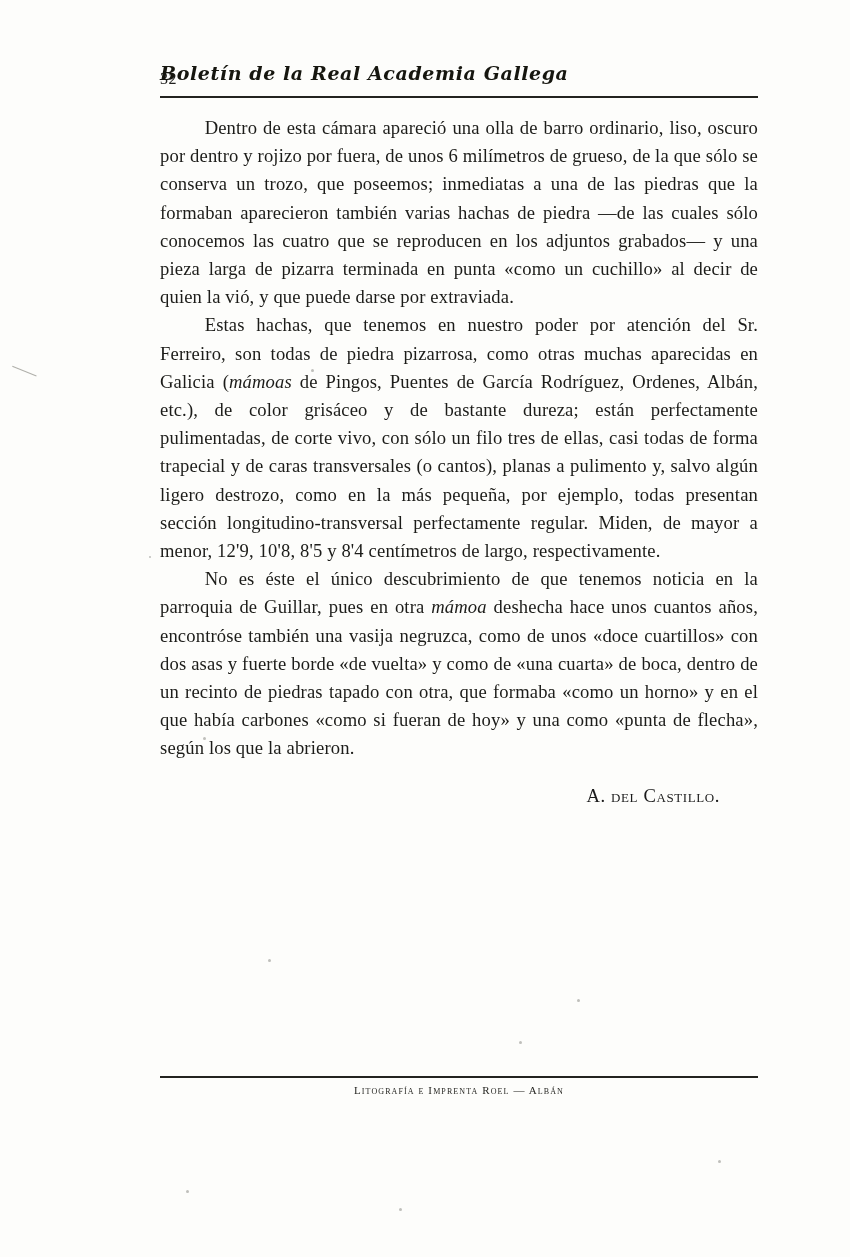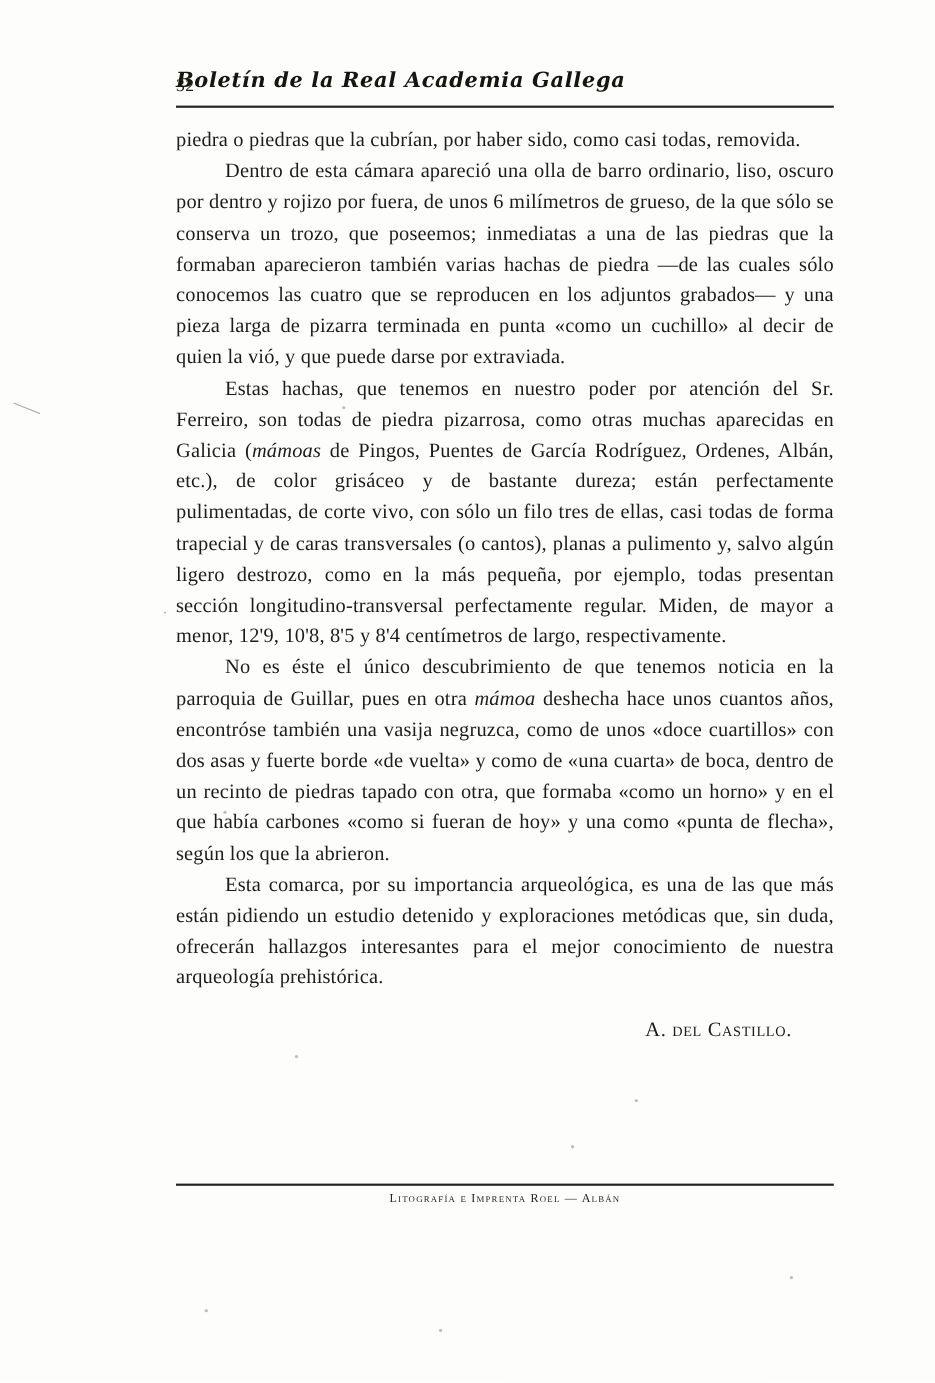--- a/index.html
+++ b/index.html
@@ -142,29 +142,27 @@
 
   <div class="header">
     <div class="folio">32</div>
     <div class="head-title">Boletín de la Real Academia Gallega</div>
   </div>
 
   <div class="rule-top"></div>
 
   <div class="body-col">
 
-    <p class="para">piedra o piedras que la cubrían, por haber sido, como casi todas, removida.</p>
 
     <p class="para indent">Dentro de esta cámara apareció una olla de barro ordinario, liso, oscuro por dentro y rojizo por fuera, de unos 6 milímetros de grueso, de la que sólo se conserva un trozo, que poseemos; inmediatas a una de las piedras que la formaban aparecieron también varias hachas de piedra —de las cuales sólo conocemos las cuatro que se reproducen en los adjuntos grabados— y una pieza larga de pizarra terminada en punta «como un cuchillo» al decir de quien la vió, y que puede darse por extraviada.</p>
 
     <p class="para indent">Estas hachas, que tenemos en nuestro poder por atención del Sr. Ferreiro, son todas de piedra pizarrosa, como otras muchas aparecidas en Galicia (<span class="it">mámoas</span> de Pingos, Puentes de García Rodríguez, Ordenes, Albán, etc.), de color grisáceo y de bastante dureza; están perfectamente pulimentadas, de corte vivo, con sólo un filo tres de ellas, casi todas de forma trapecial y de caras transversales (o cantos), planas a pulimento y, salvo algún ligero destrozo, como en la más pequeña, por ejemplo, todas presentan sección longitudino-transversal perfectamente regular. Miden, de mayor a menor, 12'9, 10'8, 8'5 y 8'4 centímetros de largo, respectivamente.</p>
 
     <p class="para indent">No es éste el único descubrimiento de que tenemos noticia en la parroquia de Guillar, pues en otra <span class="it">mámoa</span> deshecha hace unos cuantos años, encontróse también una vasija negruzca, como de unos «doce cuartillos» con dos asas y fuerte borde «de vuelta» y como de «una cuarta» de boca, dentro de un recinto de piedras tapado con otra, que formaba «como un horno» y en el que había carbones «como si fueran de hoy» y una como «punta de flecha», según los que la abrieron.</p>
 
-    <p class="para indent">Esta comarca, por su importancia arqueológica, es una de las que más están pidiendo un estudio detenido y exploraciones metódicas que, sin duda, ofrecerán hallazgos interesantes para el mejor conocimiento de nuestra arqueología prehistórica.</p>
 
     <div class="signature">
       <span class="sc">A. del Castillo.</span>
     </div>
   </div>
 
   <div class="rule-bottom"></div>
   <div class="colophon">Litografía e Imprenta Roel — Albán</div>
 
   <div class="mark-left"></div>

